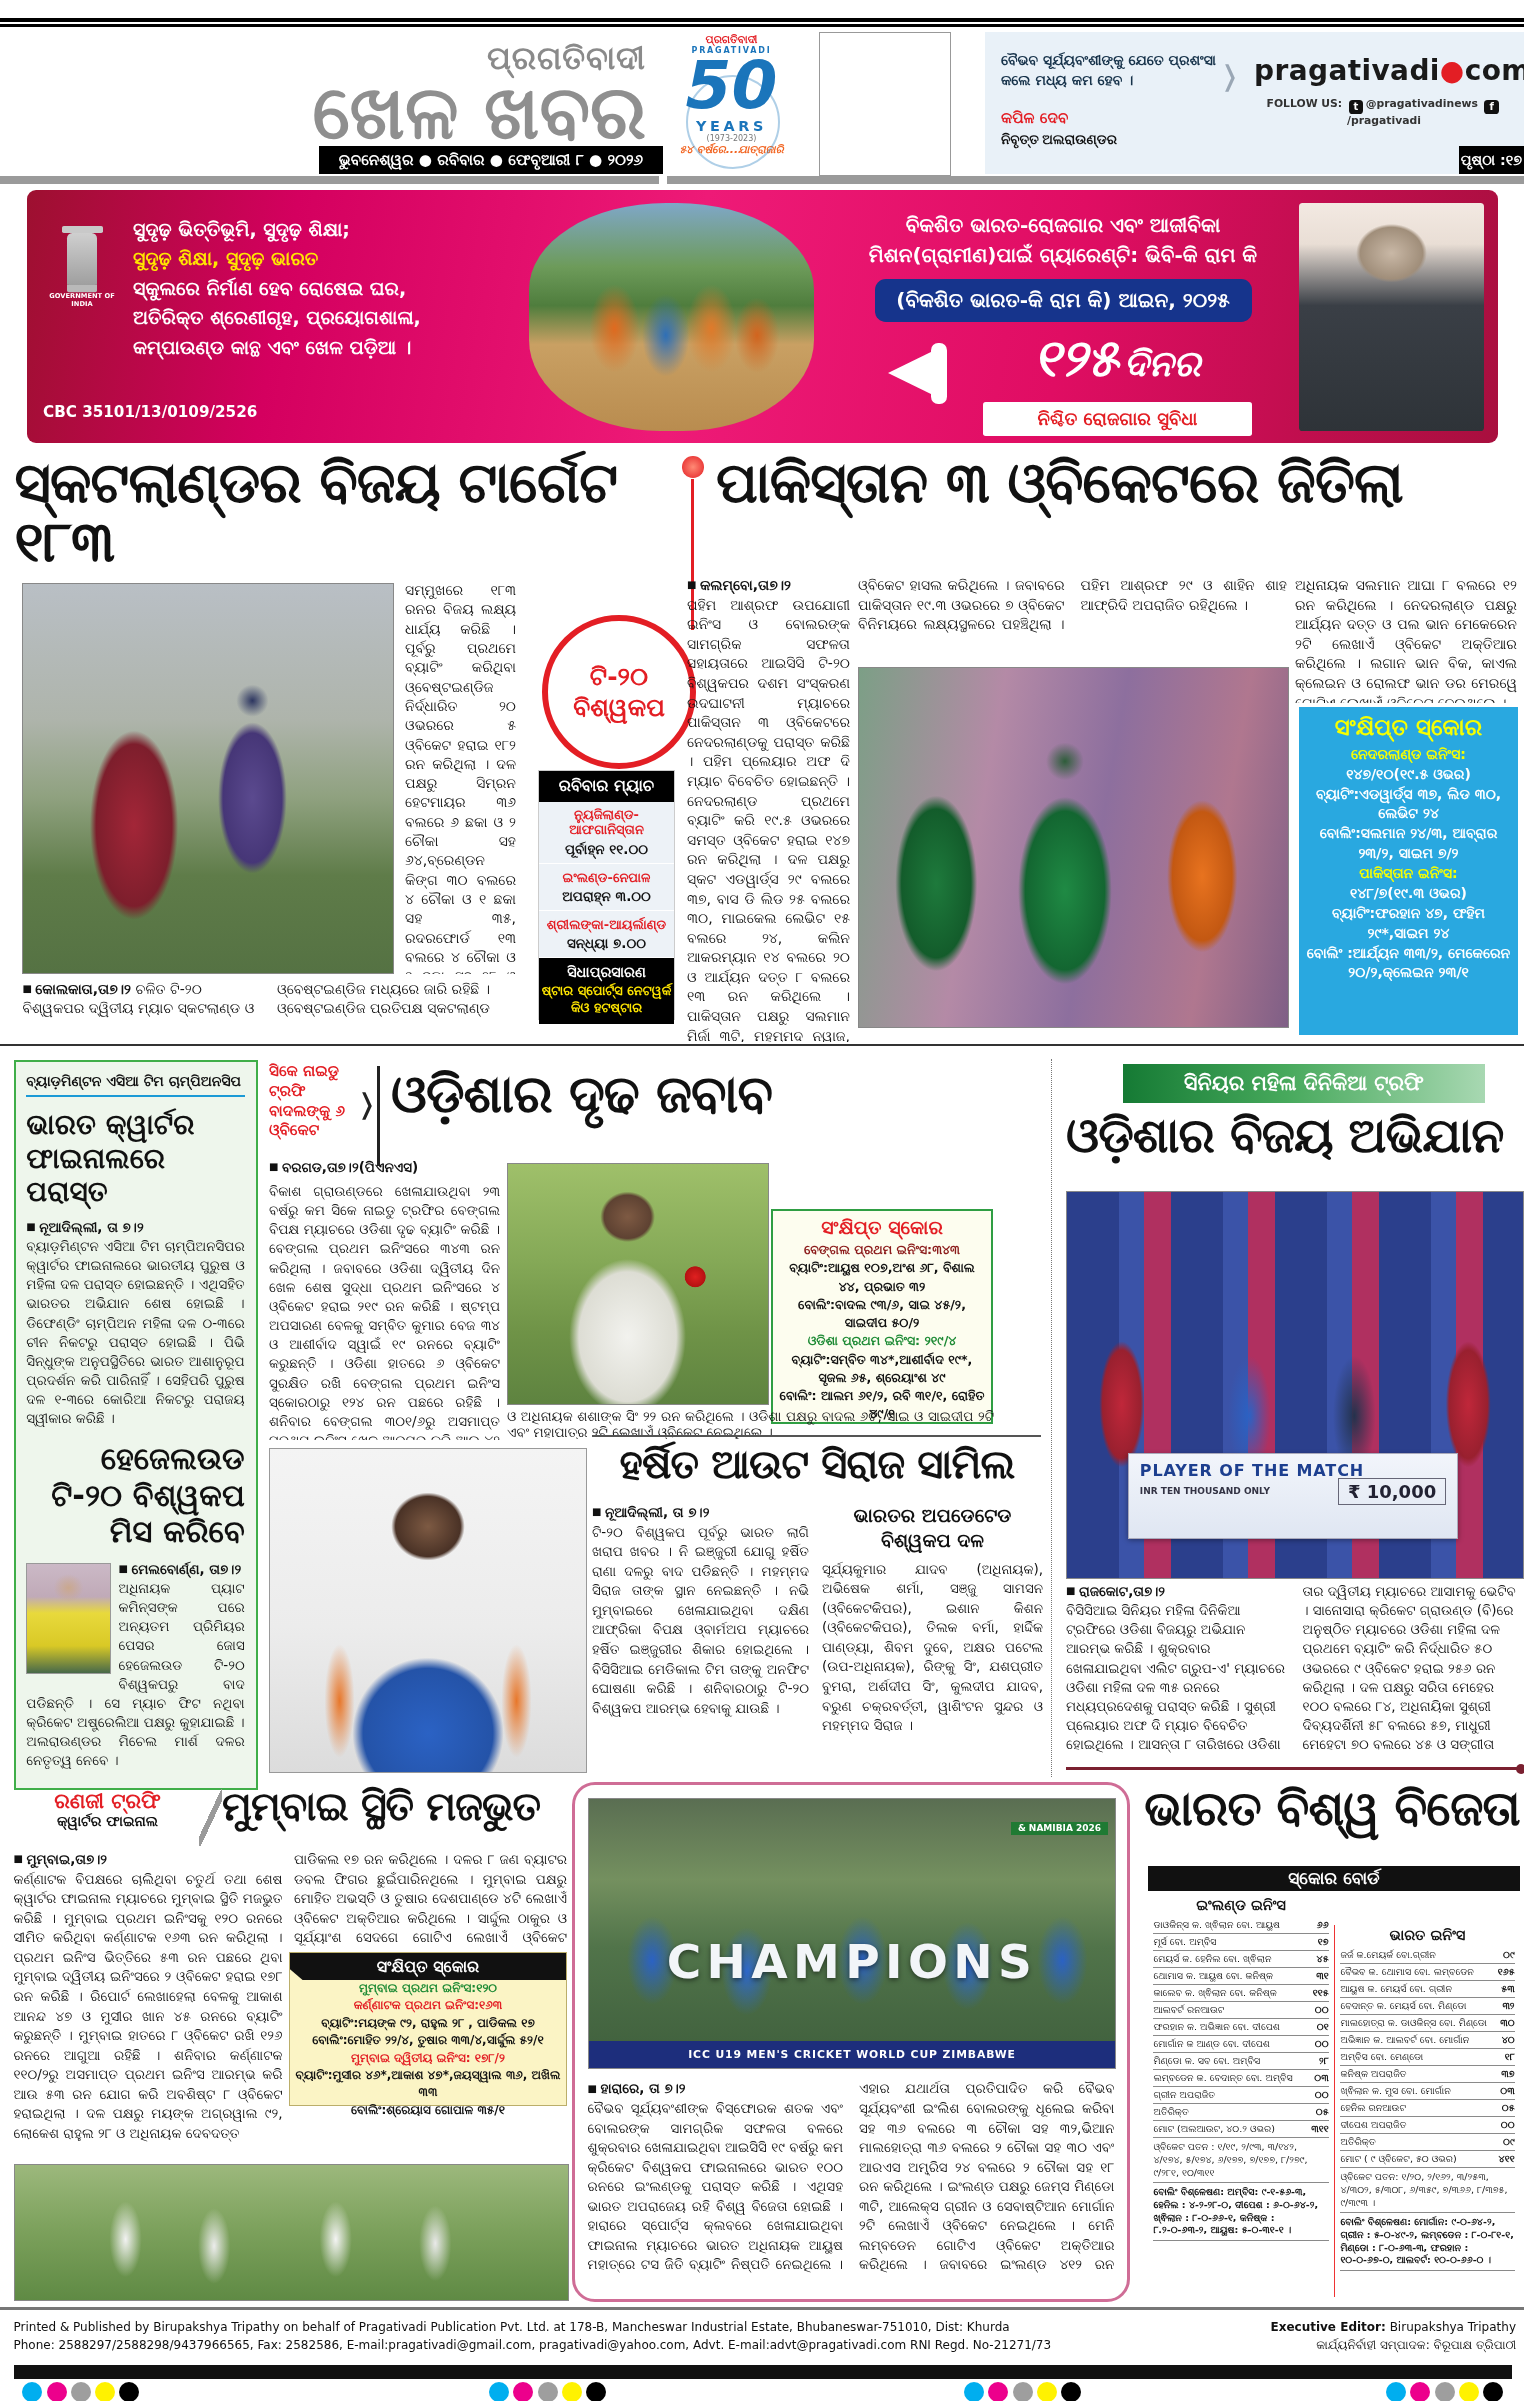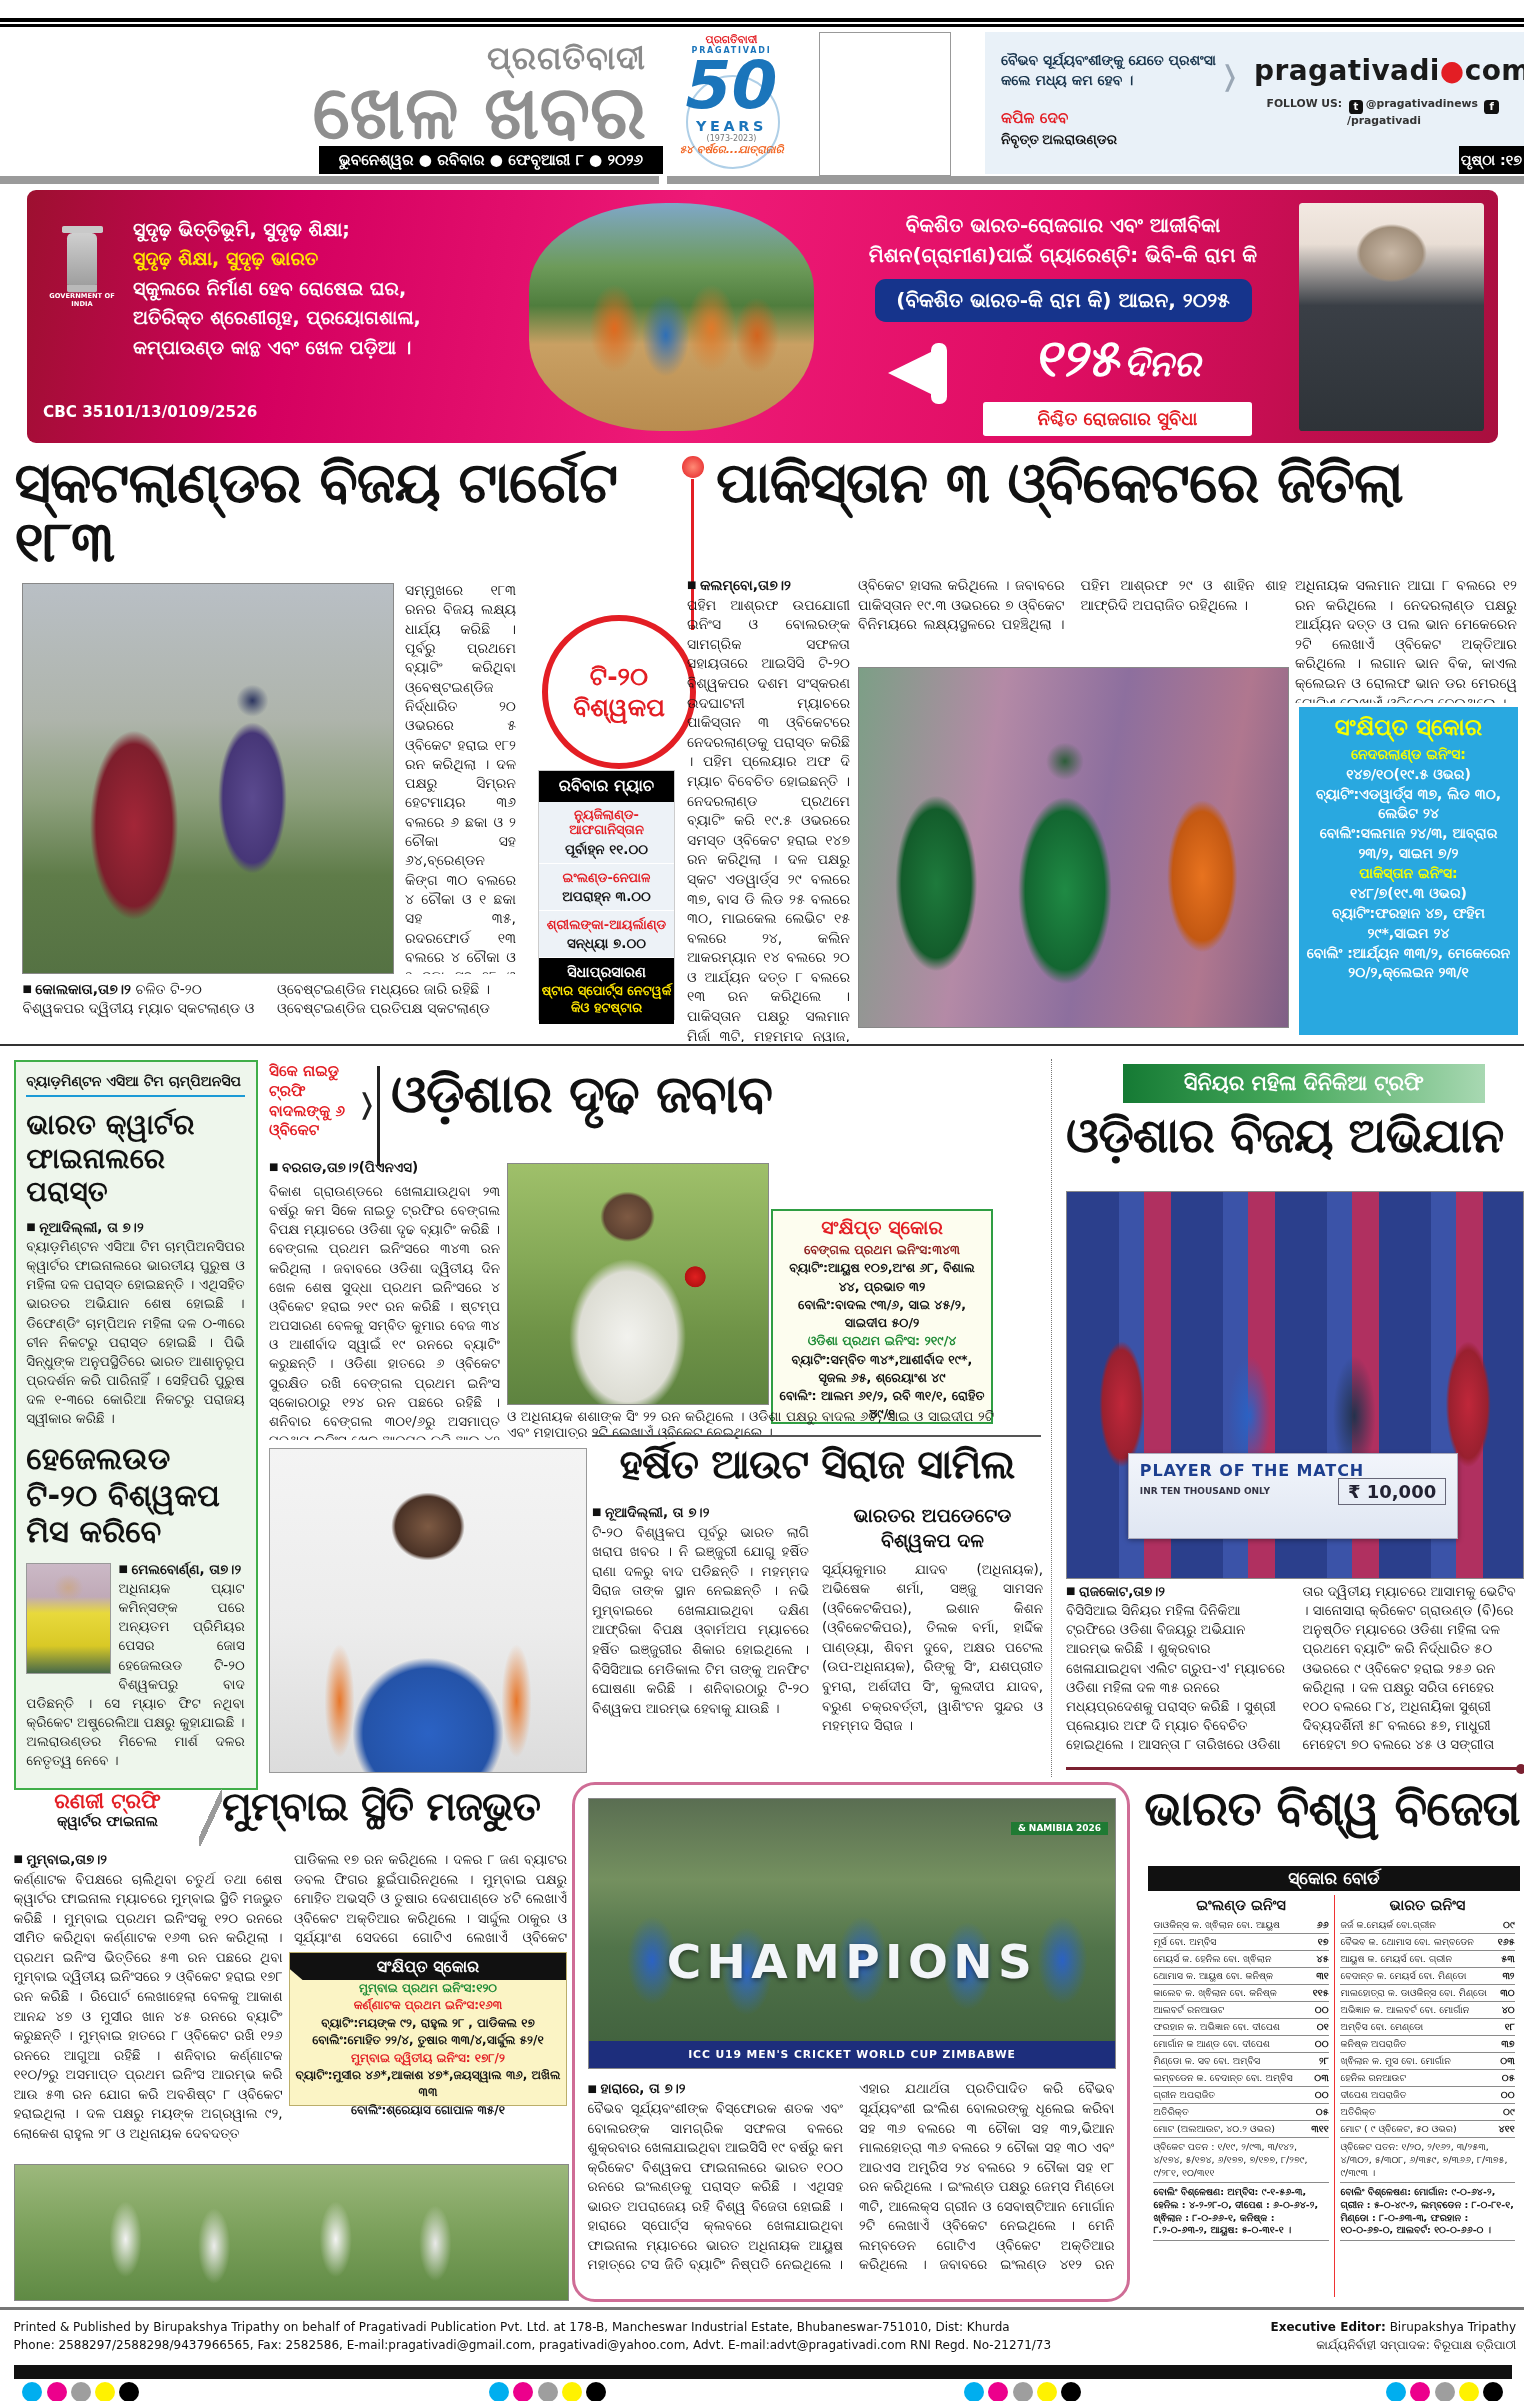--- a/index.html
+++ b/index.html
@@ -1,21 +1,21 @@
 <!DOCTYPE html>
 <html style="font-size:14.4px"><head>
 <meta charset="utf-8">
 <style>
   html,body{margin:0;padding:0;background:#ffffff;}
   body{font-family:"DejaVu Sans","Liberation Sans",sans-serif;color:#111;}
   .page{position:relative;width:1525px;height:2401px;background:#fff;overflow:hidden;}
   .abs{position:absolute;}
   .b{font-weight:bold;}
   .just{text-align:justify;}
-  .ctr{text-align:left;}
+  .ctr{text-align:right;}
   
   .toprule{left:0;top:18px;width:1525px;height:9px;background:linear-gradient(#000 0 4.5px,#fff 4.5px 6.3px,#000 6.3px 9px);}
   
   .brand-sm{left:287px;top:39px;width:359px;font-size:32px;font-weight:bold;color:#8a8a8a;text-align:right;letter-spacing:0.9px;}
   .brand-big{left:206px;top:75px;width:440px;font-size:74px;font-weight:bold;color:#8f8f8f;text-align:right;line-height:1;}
   .datebar{left:319px;top:146px;width:344px;height:28px;background:#000;color:#fff;font-size:15.2px;font-weight:bold;line-height:28px;text-align:center;}
   .logo50{left:650px;top:34px;width:163px;height:140px;text-align:center;}
   .logo50 .l1{font-size:10.8px;color:#e31e24;font-weight:bold;line-height:1.1;}
   .logo50 .l2{font-size:8px;color:#1b75bb;font-weight:bold;letter-spacing:1.8px;}
   .logo50 .big5{font-size:66px;color:#1b75bb;font-weight:bold;font-style:italic;line-height:.95;}
@@ -182,21 +182,21 @@
     radial-gradient(36px 63px at 90% 60%,#2b62c4 0%,transparent 70%),
     linear-gradient(#5a6e52 0%,#74905f 30%,#51744a 55%,#3e5e3c 100%);}
   .u19photo .champ{position:absolute;left:0;top:135px;width:100%;text-align:center;color:#f2f5f8;font-size:47px;font-weight:bold;letter-spacing:5.4px;text-shadow:0 1.8px 5.4px rgba(0,0,0,.5);}
   .u19photo .bar{position:absolute;left:0;bottom:0;width:100%;height:27px;background:#1d2e7c;color:#fff;font-size:10.8px;font-weight:bold;text-align:center;line-height:27px;letter-spacing:0.9px;}
   .u19photo .nam{position:absolute;right:7.2px;top:23px;background:#1f7a33;color:#fff;font-size:9px;font-weight:bold;padding:1.8px 7.2px;}
   .u19body{margin-top:10.8px;column-count:2;column-gap:16px;font-size:13.5px;line-height:1.45;height:205px;overflow:hidden;}
   .sb-h{left:1141px;top:1780px;width:382px;font-size:48px;font-weight:bold;text-align:center;letter-spacing:-0.9px;}
   .sb-bar{left:1148px;top:1866px;width:372px;height:25px;background:#111;color:#fff;font-size:17px;font-weight:bold;text-align:center;line-height:25px;}
   .sb-wrap{left:1148px;top:1895px;width:372px;height:402px;display:flex;}
   .sb-col{width:50%;padding:0 5.4px;box-sizing:border-box;}
-  .sb-col.rt{border-left:1.8px solid #e33;}
+  .sb-col.rt{border-left:1.8px solid #e33;margin-top:30px;}
   .sb-ch{font-size:14.4px;font-weight:bold;text-align:center;margin:1.8px 0 3.6px;}
   .srow{display:flex;justify-content:space-between;border-bottom:0.9px solid #8a8a8a;font-size:9.5px;padding:2px 0;}
   .srow .n{flex:1;}
   .srow .v{width:23px;text-align:right;font-weight:bold;}
   .sb-fow{font-size:9.5px;border-bottom:0.9px solid #8a8a8a;padding:2.7px 0;line-height:1.35;}
   .sb-bowl{font-size:9.5px;font-weight:bold;padding:2.7px 0;line-height:1.35;border-bottom:0.9px solid #8a8a8a;}
   
   .ftrule{left:0;top:2307px;width:1525px;height:2.7px;background:#777;}
   .ft1{left:13.5px;top:2318px;width:1112px;font-size:12px;line-height:1.5;color:#111;}
   .ftr{left:1130px;top:2318px;width:386px;text-align:right;font-size:12px;line-height:1.5;}

